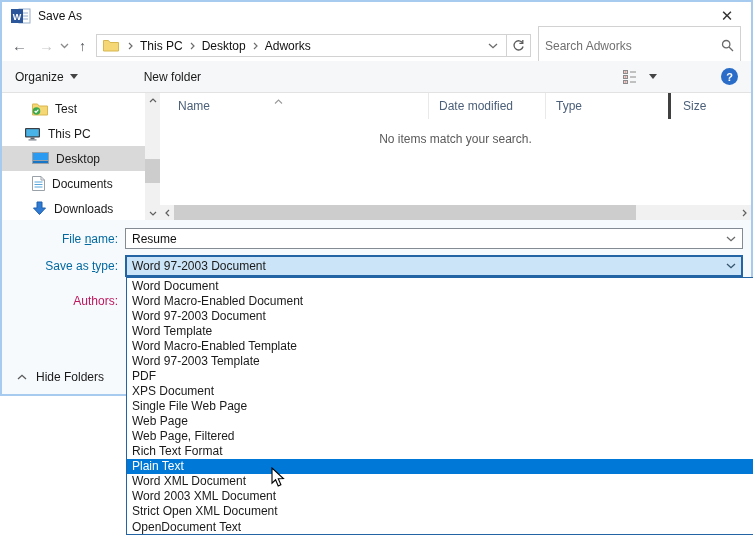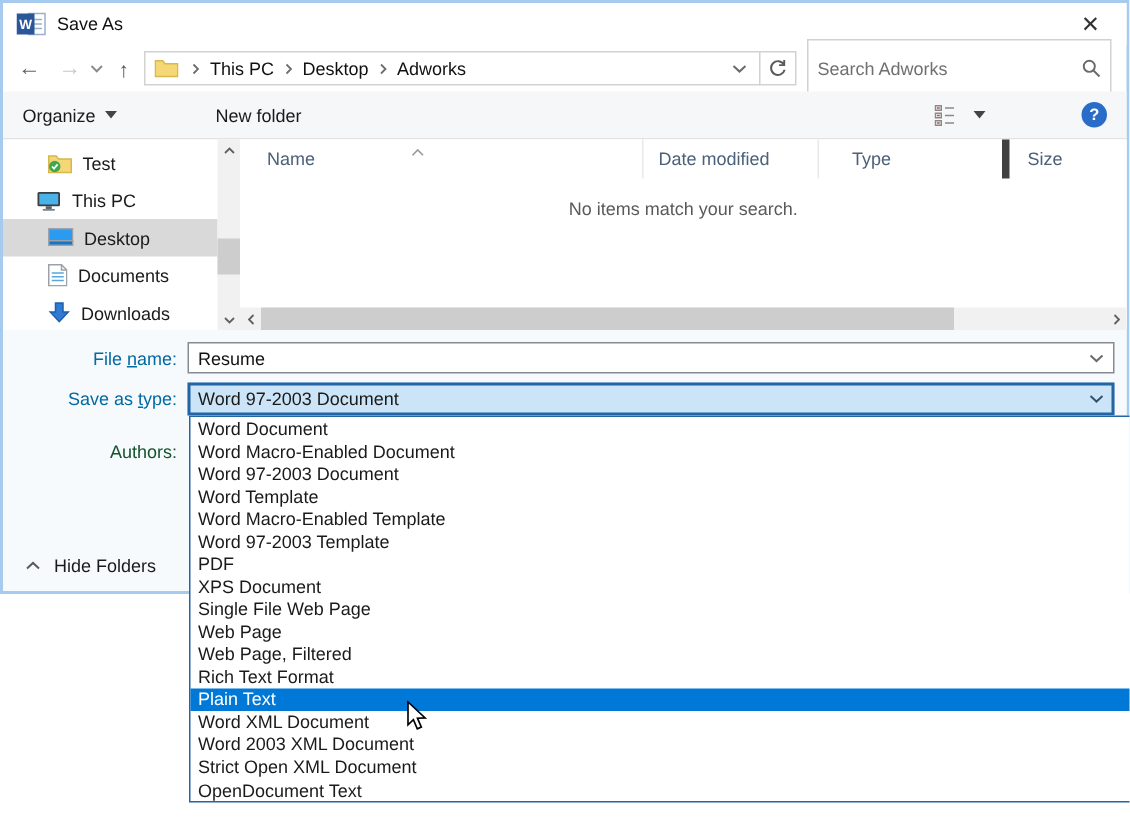--- a/index.html
+++ b/index.html
@@ -55,36 +55,36 @@
   .side-item .lbl { white-space:nowrap; }
   .vscroll { width:15px; background:#f1f1f1; flex:0 0 auto; display:flex; flex-direction:column; align-items:center; position:relative; }
   .vscroll .vthumb { position:absolute; top:66px; left:0; width:15px; height:24px; background:#cdcdcd; }
   .vscroll .chev { height:14px; display:flex; align-items:center; justify-content:center; }
   .vscroll .chev.bottom { margin-top:auto; }
   .filelist { flex:1; display:flex; flex-direction:column; position:relative; background:#fff; min-width:0; }
   .list-header { height:26px; display:flex; align-items:center; color:#4c607a; flex:0 0 auto; position:relative; }
   .col { height:100%; display:flex; align-items:center; }
   .col-name { width:268px; padding-left:18px; }
   .col-date { width:117px; padding-left:10px; border-left:1px solid #e9e9e9; }
-  .col-type { width:123px; padding-left:22px; border-left:1px solid #e9e9e9; }
-  .col-size { width:80px; padding-left:12px; border-left:5px solid #404040; }
+  .col-type { width:123px; padding-left:10px; border-left:1px solid #e9e9e9; }
+  .col-size { width:80px; padding-left:12px; border-left:3px solid #404040; }
   .sort-caret { position:absolute; left:114px; top:0px; }
   .empty-area { flex:1; display:flex; justify-content:center; padding-top:13px; color:#5a5a5a; }
   .hscroll { height:15px; background:#f1f1f1; display:flex; align-items:center; flex:0 0 auto; }
   .hscroll .chev { width:14px; display:flex; align-items:center; justify-content:center; }
   .hscroll .hthumb { width:462px; height:15px; background:#cdcdcd; }
   .hscroll .htrack { flex:1; }
   
   .formarea { flex:1; background:#f6fafd; position:relative; }
   .form-row { position:absolute; left:0; right:8px; display:flex; align-items:center; }
   .row-filename { top:8px; }
   .row-savetype { top:35px; }
   .row-authors { top:74px; }
   .form-label { width:123px; text-align:right; padding-right:7px; flex:0 0 auto; color:#0369a1; }
-  .form-label.dim { color:#14532d; }
+  .form-label.dim { color:#be185d; }
   .text-field { flex:1; height:21px; border:1px solid #848b93; background:#fff; display:flex; align-items:center; padding:0 6px; }
   .text-field input { border:none; outline:none; flex:1; font:12px "Liberation Sans",sans-serif; background:transparent; color:#111; min-width:0; }
   .combo-field { flex:1; height:22px; border:2px solid #2364a5; background:#cce4f7; display:flex; align-items:center; padding:0 5px; }
   .combo-field .val { flex:1; white-space:nowrap; overflow:hidden; }
   .footer-row { position:absolute; left:0; bottom:0; height:34px; display:flex; align-items:center; gap:9px; padding-left:15px; }
   
   .type-dropdown {
     position:absolute; left:126px; top:277px; width:748px; height:258px;
     background:#fff; border:1px solid #2364a5; z-index:10;
     display:flex; flex-direction:column;

